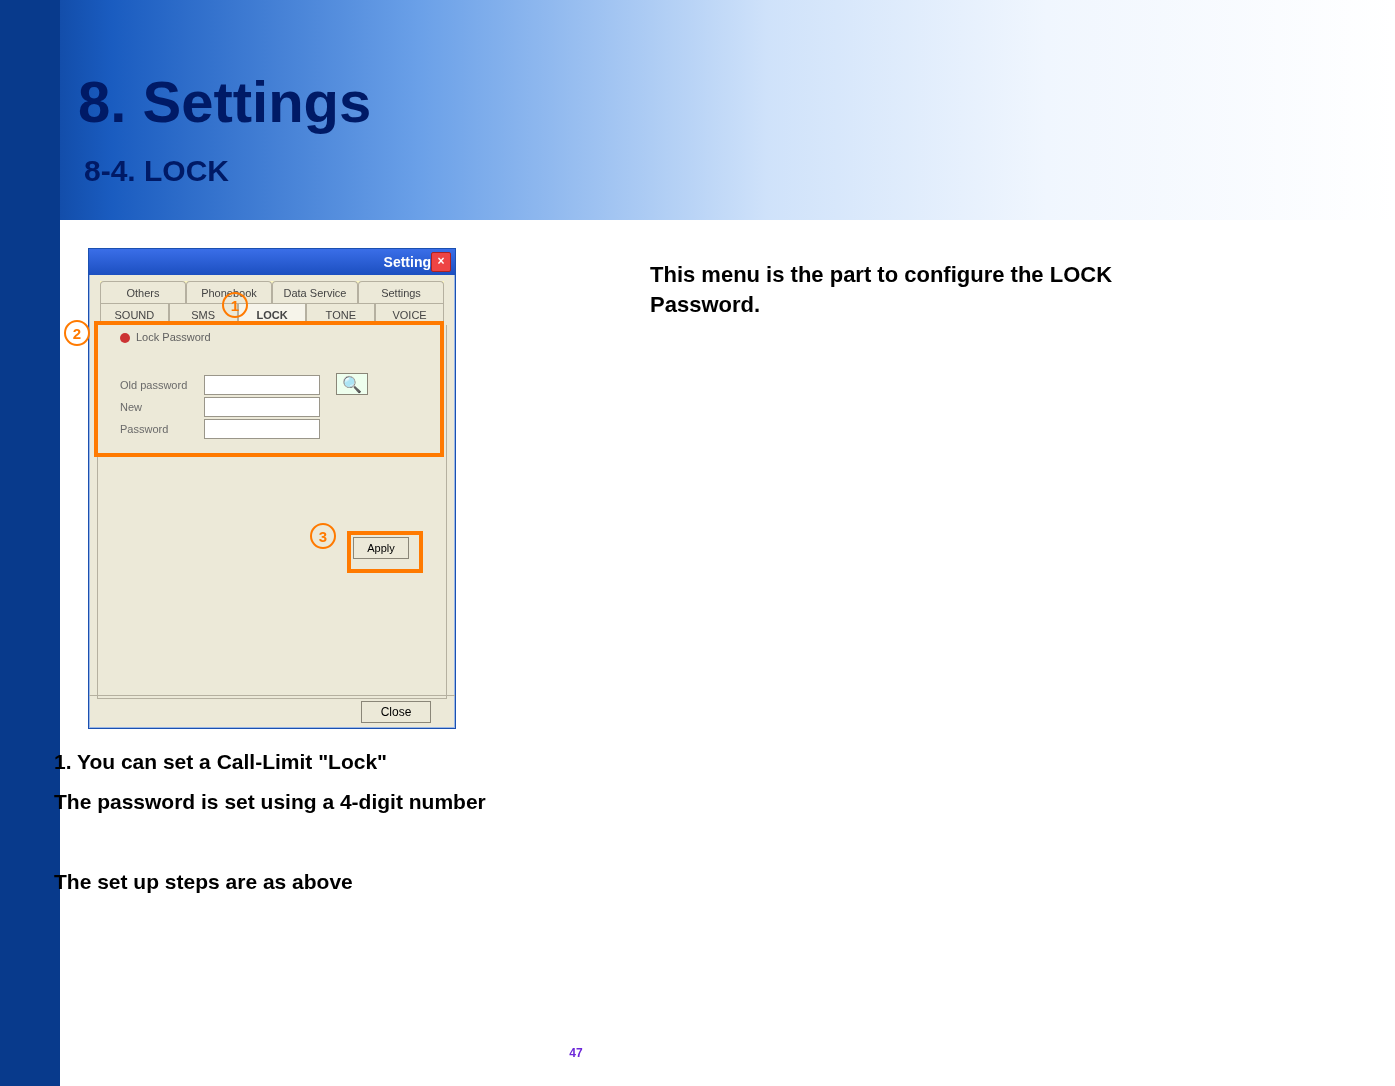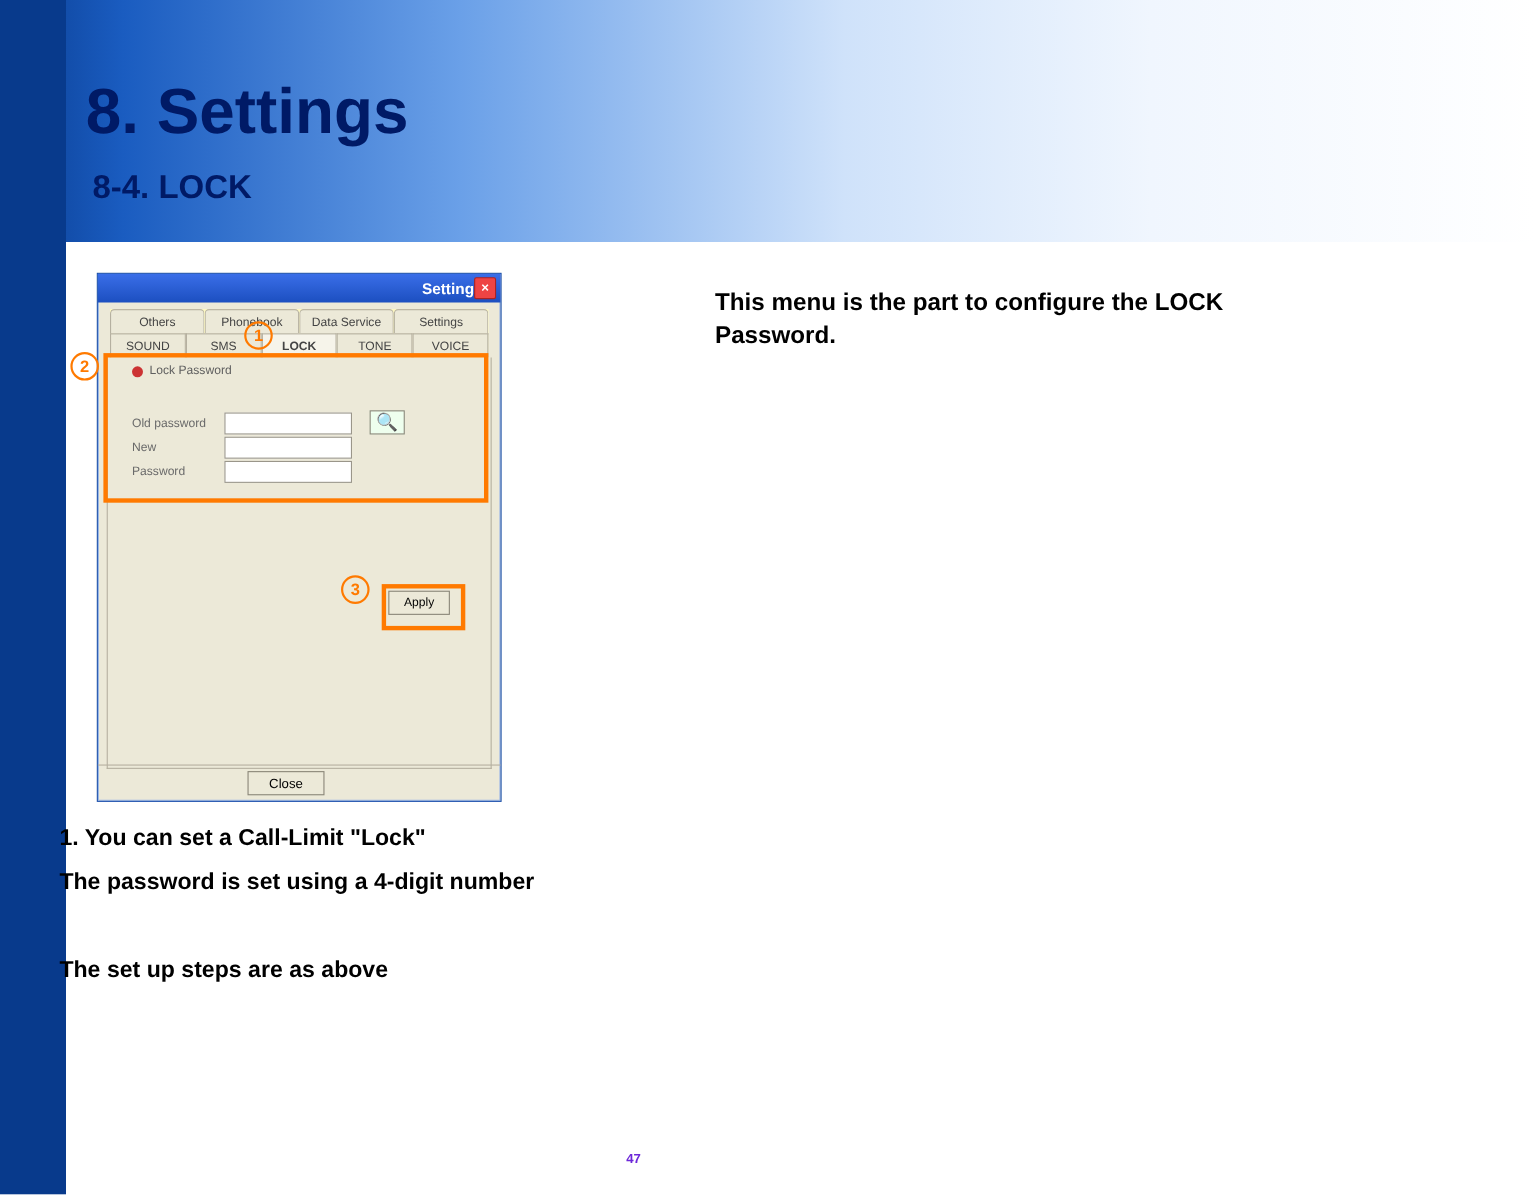--- a/index.html
+++ b/index.html
@@ -25,21 +25,21 @@
   .hl1{left:-4px;top:-4px;width:342px;height:128px}
   .lock-hdr{position:absolute;left:22px;top:6px;font-size:11px;color:#606060;display:flex;align-items:flex-end;gap:6px}
   .bullet{width:10px;height:10px;border-radius:50%;background:#c33;display:inline-block}
   .row{position:absolute;left:22px;font-size:11px;color:#6a6a6a;display:flex;align-items:center;gap:4px}
   .row label{width:80px}
   .row input{width:110px;height:16px;border:1px solid #9a968a;background:#fff}
   .r1{top:50px}.r2{top:72px}.r3{top:94px}
   .magbtn{position:absolute;left:238px;top:48px;width:30px;height:20px;border:1px solid #8a8678;background:#efe;display:flex;align-items:center;justify-content:center}
   .applybtn{position:absolute;left:255px;top:212px;width:56px;height:22px;border:1px solid #8a8678;background:#ece9d8;font-size:11px}
   .hl3{left:249px;top:206px;width:68px;height:34px}
-  .footer{position:absolute;left:0;right:0;bottom:0;height:32px;border-top:1px solid #b5b0a0;display:flex;align-items:center;justify-content:center;padding-right:24px}
+  .footer{position:absolute;left:0;right:0;bottom:0;height:32px;border-top:1px solid #b5b0a0;display:flex;align-items:center;justify-content:flex-end;padding-right:24px}
   .closebtn{width:70px;height:22px;border:1px solid #8a8678;background:#ece9d8;font-size:12px}
   
   .num{position:absolute;width:22px;height:22px;border:2.5px solid #ff7a00;border-radius:50%;color:#ff7a00;font-weight:700;font-size:15px;display:flex;align-items:center;justify-content:center;background:rgba(255,255,255,0)}
   .n1{left:222px;top:292px}
   .n2{left:64px;top:320px}
   .n3{left:310px;top:523px}
   
   .caption{position:absolute;left:54px;font-size:21px;color:#000}
   .c1{top:750px;font-weight:600}
   .c2{top:790px;font-weight:600}

